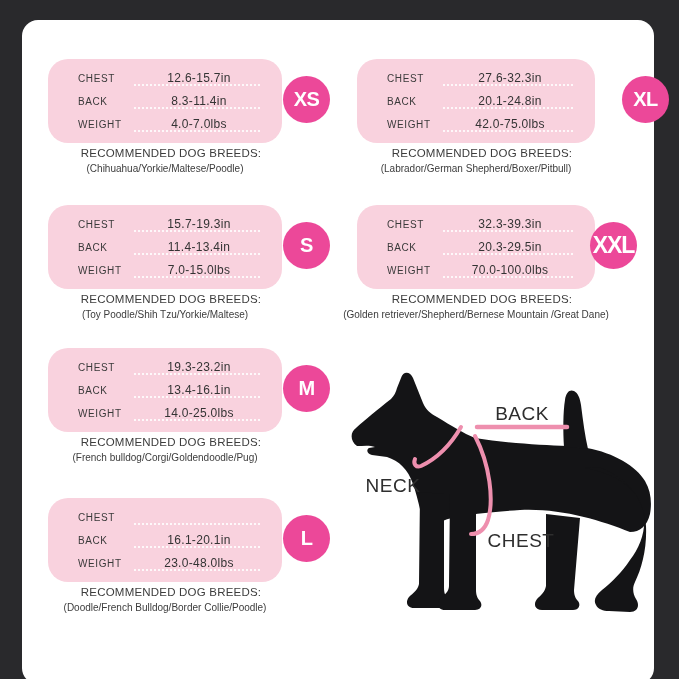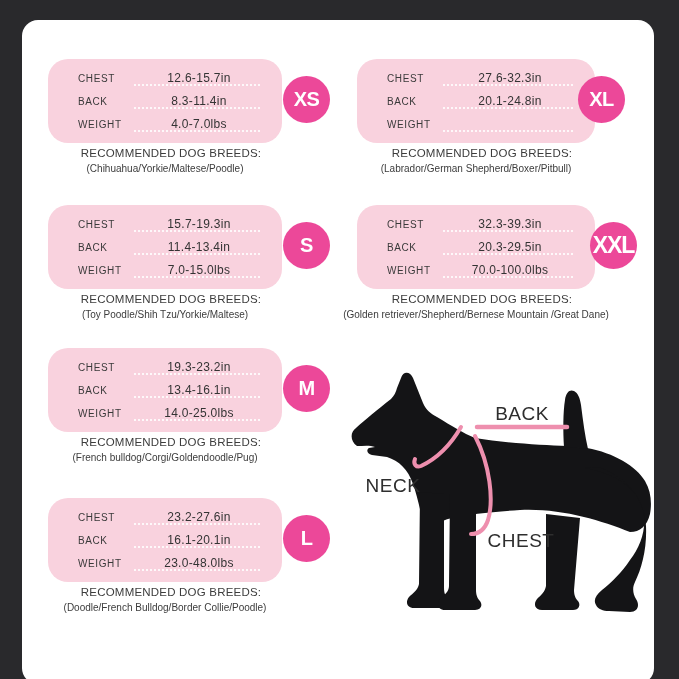--- a/index.html
+++ b/index.html
@@ -128,21 +128,20 @@
   <div class="breeds" style="left:0px;top:416px;width:286px;">
     <div class="rec">RECOMMENDED DOG BREEDS:</div>
     <div class="blist">(French bulldog/Corgi/Goldendoodle/Pug)</div>
   </div>
 
   <div class="card" style="left:26px;top:478px;">
     <div class="rows">
       <div class="m-row">
         <span class="m-label">CHEST</span>
         <span class="leader"></span>
-        <span class="m-value">23.2-27.6in</span>
       </div>
       <div class="m-row">
         <span class="m-label">BACK</span>
         <span class="leader"></span>
         <span class="m-value">16.1-20.1in</span>
       </div>
       <div class="m-row">
         <span class="m-label">WEIGHT</span>
         <span class="leader"></span>
         <span class="m-value">23.0-48.0lbs</span>
@@ -163,24 +162,25 @@
         <span class="m-value">27.6-32.3in</span>
       </div>
       <div class="m-row">
         <span class="m-label">BACK</span>
         <span class="leader"></span>
         <span class="m-value">20.1-24.8in</span>
       </div>
       <div class="m-row">
         <span class="m-label">WEIGHT</span>
         <span class="leader"></span>
-      </div>
-    </div>
-  </div>
-  <div class="badge" style="left:556px;top:56px;">XL</div>
+        <span class="m-value">42.0-75.0lbs</span>
+      </div>
+    </div>
+  </div>
+  <div class="badge" style="left:600px;top:56px;">XL</div>
   <div class="breeds" style="left:289px;top:127px;width:330px;">
     <div class="rec">RECOMMENDED DOG BREEDS:</div>
     <div class="blist">(Labrador/German Shepherd/Boxer/Pitbull)</div>
   </div>
 
   <div class="card rightcol" style="left:335px;top:185px;">
     <div class="rows">
       <div class="m-row">
         <span class="m-label">CHEST</span>
         <span class="leader"></span>

